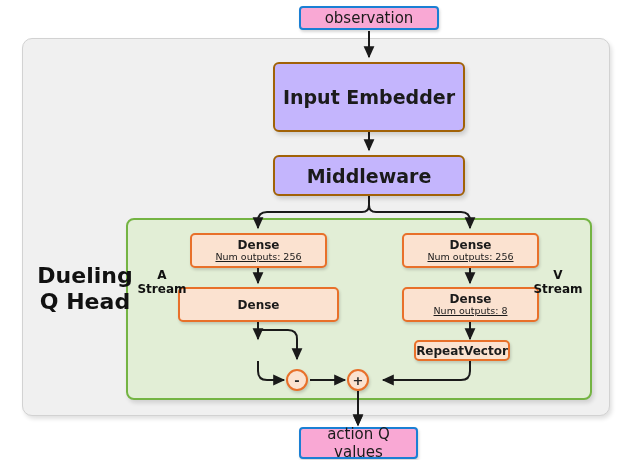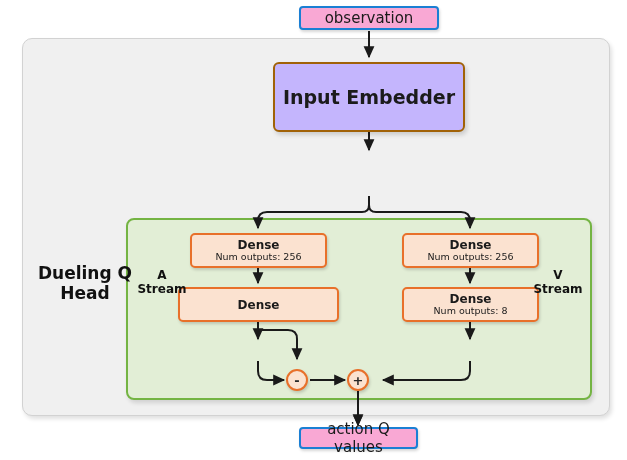--- a/index.html
+++ b/index.html
@@ -72,21 +72,21 @@
   }
 
   .orange-node {
     background: #fbe2d0;
     border: 2px solid #e8702a;
     border-radius: 5px;
     font-size: 9px;
     box-shadow: 1px 2px 3px rgba(0,0,0,0.16);
   }
   .orange-node .t1 { font-weight: bold; font-size: 12px; line-height: 12px; }
-  .orange-node .t2 { font-size: 9.5px; line-height: 12px; }
+  .orange-node .t2 { font-size: 9.5px; line-height: 12px; text-decoration: underline; }
 
   .op-circle {
     position: absolute;
     width: 22px;
     height: 22px;
     border-radius: 50%;
     background: #fbe2d0;
     border: 2px solid #e8702a;
     box-sizing: border-box;
     display: flex;
@@ -100,21 +100,21 @@
   }
 
   
   .label {
     position: absolute;
     font-weight: bold;
     color: #111111;
     text-align: center;
     line-height: 1.18;
   }
-  .label-head  { font-size: 17px; width: 110px; }
+  .label-head  { font-size: 22px; width: 110px; }
   .label-a     { font-size: 12px; width: 60px; }
   .label-v     { font-size: 12px; width: 60px; }
 
   
   #edges {
     position: absolute;
     left: 0;
     top: 0;
     width: 627px;
     height: 460px;
@@ -188,20 +188,23 @@
   </svg>
 
   <div class="node blue-node" style="left:299px; top:6px; width:140px; height:24px; z-index:3;">
     <span>observation</span>
   </div>
 
   <div class="node green-node" style="left:273px; top:62px; width:192px; height:70px; z-index:3;">
     <span>Input Embedder</span>
   </div>
 
+  <div class="node green-node" style="left:273px; top:155px; width:192px; height:41px; z-index:3;">
+    <span>Middleware</span>
+  </div>
 
   <div class="node orange-node" style="left:190px; top:233px; width:137px; height:35px; z-index:3;">
     <span class="t1">Dense</span>
     <span class="t2">Num outputs: 256</span>
   </div>
 
   <div class="node orange-node" style="left:178px; top:287px; width:161px; height:35px; z-index:3;">
     <span class="t1">Dense</span>
   </div>
 
@@ -213,26 +216,29 @@
   <div class="node orange-node" style="left:402px; top:233px; width:137px; height:35px; z-index:3;">
     <span class="t1">Dense</span>
     <span class="t2">Num outputs: 256</span>
   </div>
 
   <div class="node orange-node" style="left:402px; top:287px; width:137px; height:35px; z-index:3;">
     <span class="t1">Dense</span>
     <span class="t2">Num outputs: 8</span>
   </div>
 
+  <div class="node orange-node" style="left:414px; top:340px; width:96px; height:21px; z-index:3;">
+    <span class="t1">RepeatVector</span>
+  </div>
 
   <div class="op-circle" style="left:347px; top:369px; z-index:3;">
     <span>+</span>
   </div>
 
-  <div class="node blue-node" style="left:299px; top:427px; width:119px; height:22px; z-index:3;">
+  <div class="node blue-node" style="left:299px; top:427px; width:119px; height:32px; z-index:3;">
     <span>action Q values</span>
   </div>
 
   <div class="label label-head" style="left:30px; top:263px; z-index:3;">
     <div style="white-space: normal;">Dueling Q Head</div>
   </div>
 
   <div class="label label-a" style="left:132px; top:268px; z-index:3;">
     <div>A</div>
     <div>Stream</div>

